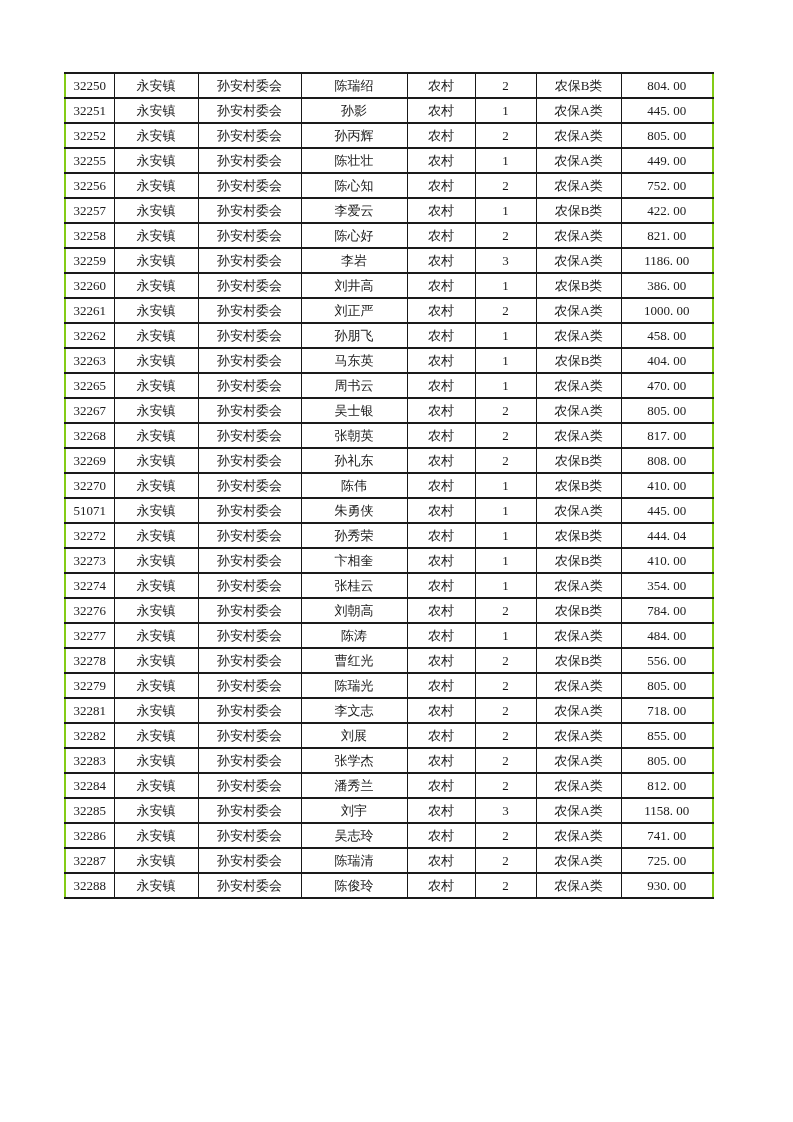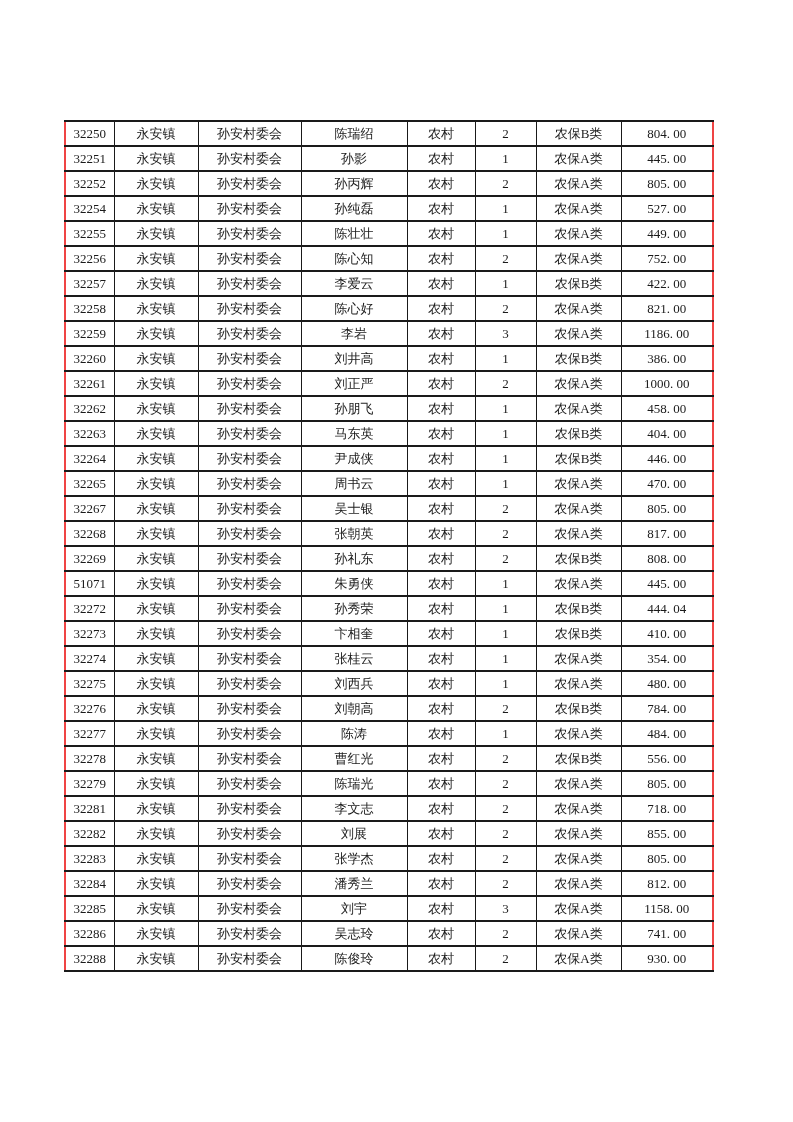--- a/index.html
+++ b/index.html
@@ -14,22 +14,21 @@
     font-family: "Liberation Serif", "DejaVu Serif", serif;
     color: #1a1a1a;
   }
   table.records {
     position: absolute;
     left: 64px;
     top: 72px;
     width: 648px;
     border-collapse: collapse;
     table-layout: fixed;
-    border: 2px solid #ef4444;
-    margin-top: 48px;
+    border: 2px solid #84cc16;
   }
   table.records td {
     border: 1px solid #1a1a1a;
     border-top-width: 2px;
     border-bottom-width: 2px;
     height: 23px;
     padding: 0 2px;
     text-align: center;
     vertical-align: middle;
     font-size: 13px;
@@ -86,30 +85,20 @@
           <td class="col-id">32252</td>
           <td class="col-town">永安镇</td>
           <td class="col-village">孙安村委会</td>
           <td class="col-name">孙丙辉</td>
           <td class="col-residence">农村</td>
           <td class="col-count">2</td>
           <td class="col-category">农保A类</td>
           <td class="col-amount">805. 00</td>
         </tr>
         <tr>
-          <td class="col-id">32254</td>
-          <td class="col-town">永安镇</td>
-          <td class="col-village">孙安村委会</td>
-          <td class="col-name">孙纯磊</td>
-          <td class="col-residence">农村</td>
-          <td class="col-count">1</td>
-          <td class="col-category">农保A类</td>
-          <td class="col-amount">527. 00</td>
-        </tr>
-        <tr>
           <td class="col-id">32255</td>
           <td class="col-town">永安镇</td>
           <td class="col-village">孙安村委会</td>
           <td class="col-name">陈壮壮</td>
           <td class="col-residence">农村</td>
           <td class="col-count">1</td>
           <td class="col-category">农保A类</td>
           <td class="col-amount">449. 00</td>
         </tr>
         <tr>
@@ -186,30 +175,20 @@
           <td class="col-id">32263</td>
           <td class="col-town">永安镇</td>
           <td class="col-village">孙安村委会</td>
           <td class="col-name">马东英</td>
           <td class="col-residence">农村</td>
           <td class="col-count">1</td>
           <td class="col-category">农保B类</td>
           <td class="col-amount">404. 00</td>
         </tr>
         <tr>
-          <td class="col-id">32264</td>
-          <td class="col-town">永安镇</td>
-          <td class="col-village">孙安村委会</td>
-          <td class="col-name">尹成侠</td>
-          <td class="col-residence">农村</td>
-          <td class="col-count">1</td>
-          <td class="col-category">农保B类</td>
-          <td class="col-amount">446. 00</td>
-        </tr>
-        <tr>
           <td class="col-id">32265</td>
           <td class="col-town">永安镇</td>
           <td class="col-village">孙安村委会</td>
           <td class="col-name">周书云</td>
           <td class="col-residence">农村</td>
           <td class="col-count">1</td>
           <td class="col-category">农保A类</td>
           <td class="col-amount">470. 00</td>
         </tr>
         <tr>
@@ -236,20 +215,30 @@
           <td class="col-id">32269</td>
           <td class="col-town">永安镇</td>
           <td class="col-village">孙安村委会</td>
           <td class="col-name">孙礼东</td>
           <td class="col-residence">农村</td>
           <td class="col-count">2</td>
           <td class="col-category">农保B类</td>
           <td class="col-amount">808. 00</td>
         </tr>
         <tr>
+          <td class="col-id">32270</td>
+          <td class="col-town">永安镇</td>
+          <td class="col-village">孙安村委会</td>
+          <td class="col-name">陈伟</td>
+          <td class="col-residence">农村</td>
+          <td class="col-count">1</td>
+          <td class="col-category">农保B类</td>
+          <td class="col-amount">410. 00</td>
+        </tr>
+        <tr>
           <td class="col-id">51071</td>
           <td class="col-town">永安镇</td>
           <td class="col-village">孙安村委会</td>
           <td class="col-name">朱勇侠</td>
           <td class="col-residence">农村</td>
           <td class="col-count">1</td>
           <td class="col-category">农保A类</td>
           <td class="col-amount">445. 00</td>
         </tr>
         <tr>
@@ -276,30 +265,20 @@
           <td class="col-id">32274</td>
           <td class="col-town">永安镇</td>
           <td class="col-village">孙安村委会</td>
           <td class="col-name">张桂云</td>
           <td class="col-residence">农村</td>
           <td class="col-count">1</td>
           <td class="col-category">农保A类</td>
           <td class="col-amount">354. 00</td>
         </tr>
         <tr>
-          <td class="col-id">32275</td>
-          <td class="col-town">永安镇</td>
-          <td class="col-village">孙安村委会</td>
-          <td class="col-name">刘西兵</td>
-          <td class="col-residence">农村</td>
-          <td class="col-count">1</td>
-          <td class="col-category">农保A类</td>
-          <td class="col-amount">480. 00</td>
-        </tr>
-        <tr>
           <td class="col-id">32276</td>
           <td class="col-town">永安镇</td>
           <td class="col-village">孙安村委会</td>
           <td class="col-name">刘朝高</td>
           <td class="col-residence">农村</td>
           <td class="col-count">2</td>
           <td class="col-category">农保B类</td>
           <td class="col-amount">784. 00</td>
         </tr>
         <tr>
@@ -384,20 +363,30 @@
         </tr>
         <tr>
           <td class="col-id">32286</td>
           <td class="col-town">永安镇</td>
           <td class="col-village">孙安村委会</td>
           <td class="col-name">吴志玲</td>
           <td class="col-residence">农村</td>
           <td class="col-count">2</td>
           <td class="col-category">农保A类</td>
           <td class="col-amount">741. 00</td>
+        </tr>
+        <tr>
+          <td class="col-id">32287</td>
+          <td class="col-town">永安镇</td>
+          <td class="col-village">孙安村委会</td>
+          <td class="col-name">陈瑞清</td>
+          <td class="col-residence">农村</td>
+          <td class="col-count">2</td>
+          <td class="col-category">农保A类</td>
+          <td class="col-amount">725. 00</td>
         </tr>
         <tr>
           <td class="col-id">32288</td>
           <td class="col-town">永安镇</td>
           <td class="col-village">孙安村委会</td>
           <td class="col-name">陈俊玲</td>
           <td class="col-residence">农村</td>
           <td class="col-count">2</td>
           <td class="col-category">农保A类</td>
           <td class="col-amount">930. 00</td>

